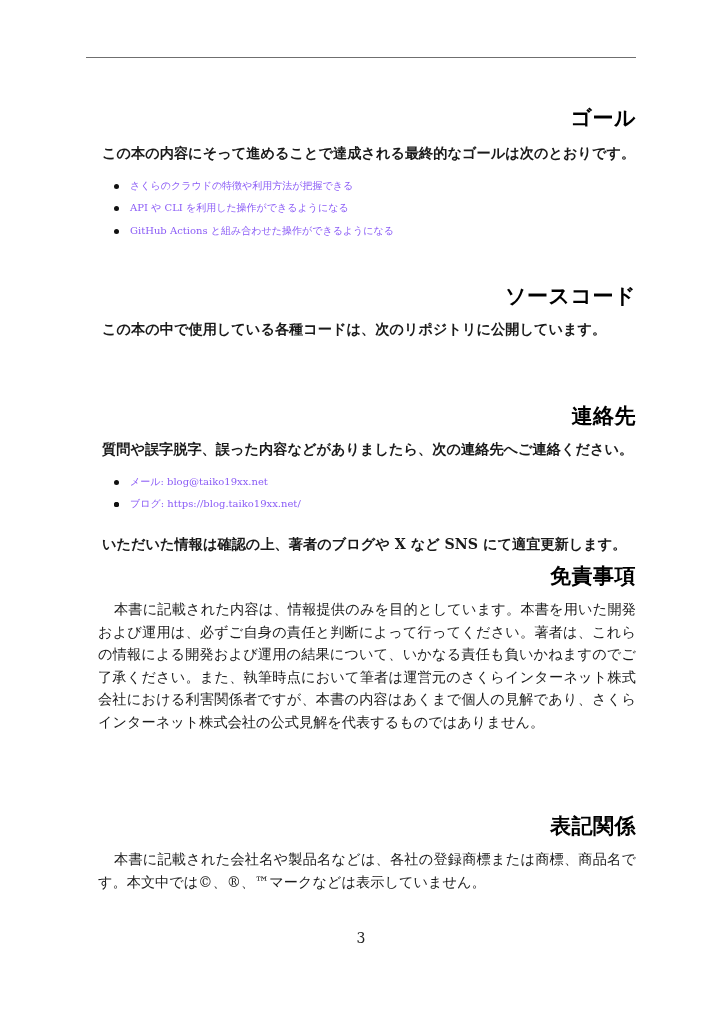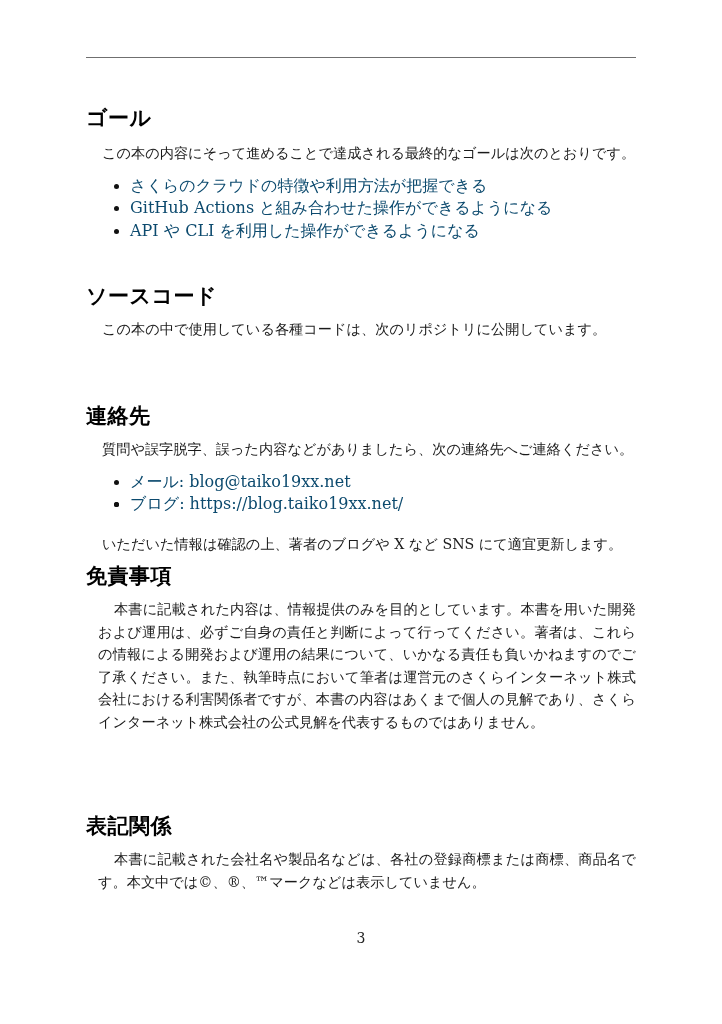--- a/index.html
+++ b/index.html
@@ -31,40 +31,41 @@
     }
     .section { position: absolute; left: 0; width: 550px; }
     h2 {
       margin: 0;
       font-family: "DejaVu Sans", "Liberation Sans", sans-serif;
       font-weight: bold;
       font-size: 21px;
       line-height: 28px;
       color: #000;
       letter-spacing: 0.5px;
+      text-align: right;
     }
     .para {
       margin: 0;
       font-size: 14.2px;
       line-height: 22.6px;
       color: #1a1a1a;
     }
-    .indent-16 { padding-left: 16px; }
+    .indent-16 { padding-left: 16px; font-weight: bold; }
     .justify { text-align: justify; text-indent: 16px; margin-left: 12px; }
     ul.blist {
       list-style: none;
       margin: 0;
       padding: 0 0 0 26px;
     }
     ul.blist li {
       position: relative;
       padding-left: 18px;
-      font-size: 16px;
+      font-size: 10px;
       line-height: 22.6px;
-      color: #0c4a6e;
+      color: #8b5cf6;
     }
     ul.blist li .dot {
       position: absolute;
       left: 2px;
       top: 9px;
       width: 5px;
       height: 5px;
       border-radius: 50%;
       background: #111;
     }
@@ -83,22 +84,22 @@
 
 <div class="header-rule"></div>
 
 <div class="page">
 
   <section class="section" style="top:104px;">
     <h2>ゴール</h2>
     <p class="para indent-16" style="margin-top:10px;">この本の内容にそって進めることで達成される最終的なゴールは次のとおりです。</p>
     <ul class="blist" style="margin-top:10px;">
       <li><span class="dot"></span><span>さくらのクラウドの特徴や利用方法が把握できる</span></li>
+      <li><span class="dot"></span><span>API や CLI を利用した操作ができるようになる</span></li>
       <li><span class="dot"></span><span>GitHub Actions と組み合わせた操作ができるようになる</span></li>
-      <li><span class="dot"></span><span>API や CLI を利用した操作ができるようになる</span></li>
     </ul>
   </section>
 
   <section class="section" style="top:282px;">
     <h2>ソースコード</h2>
     <p class="para indent-16" style="margin-top:8px;">この本の中で使用している各種コードは、次のリポジトリに公開しています。</p>
   </section>
 
   <section class="section" style="top:402px;">
     <h2>連絡先</h2>

